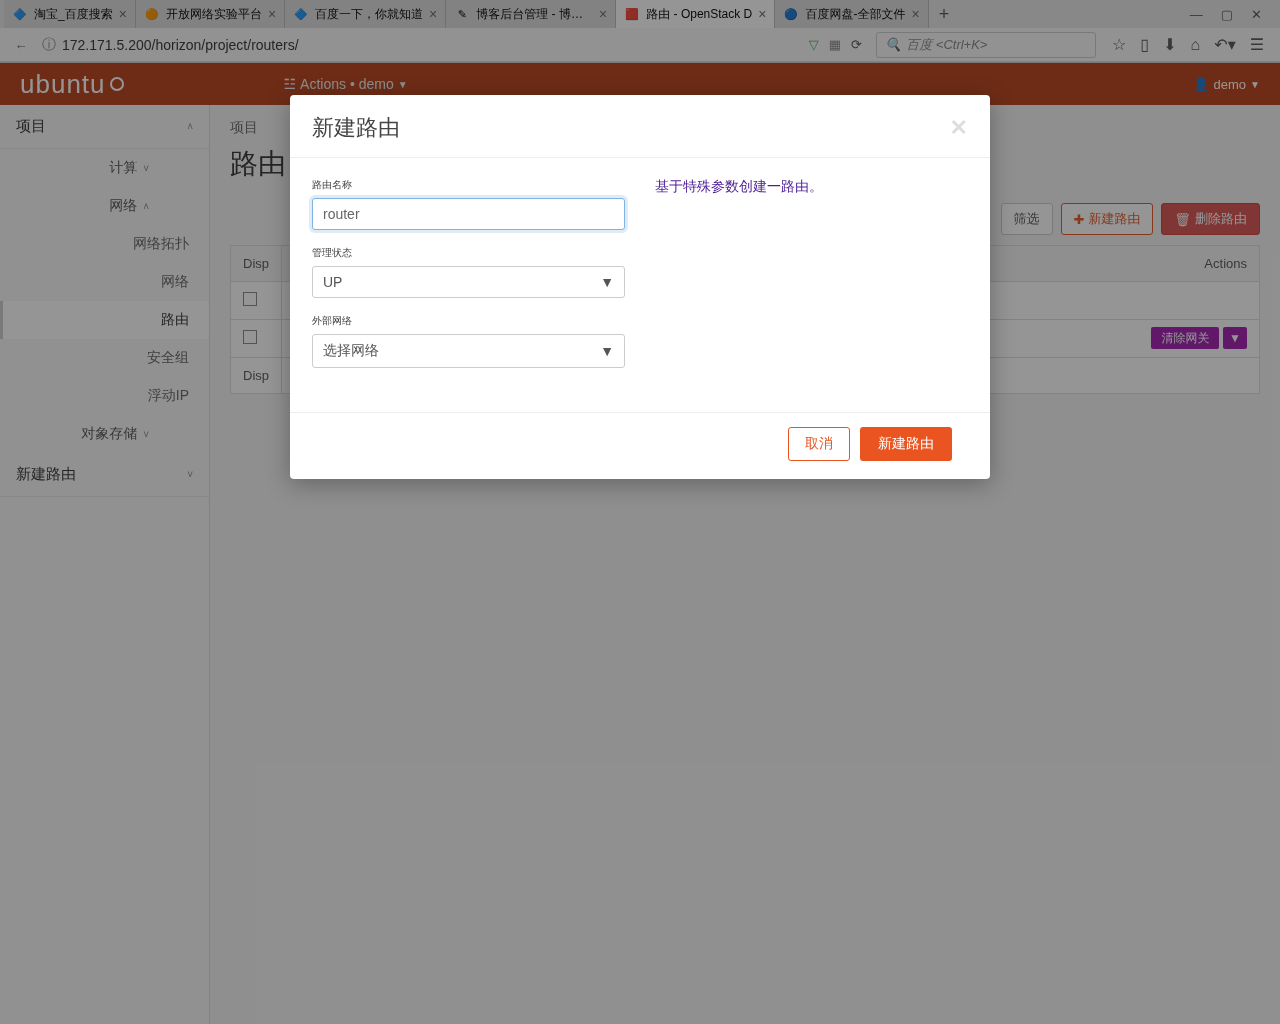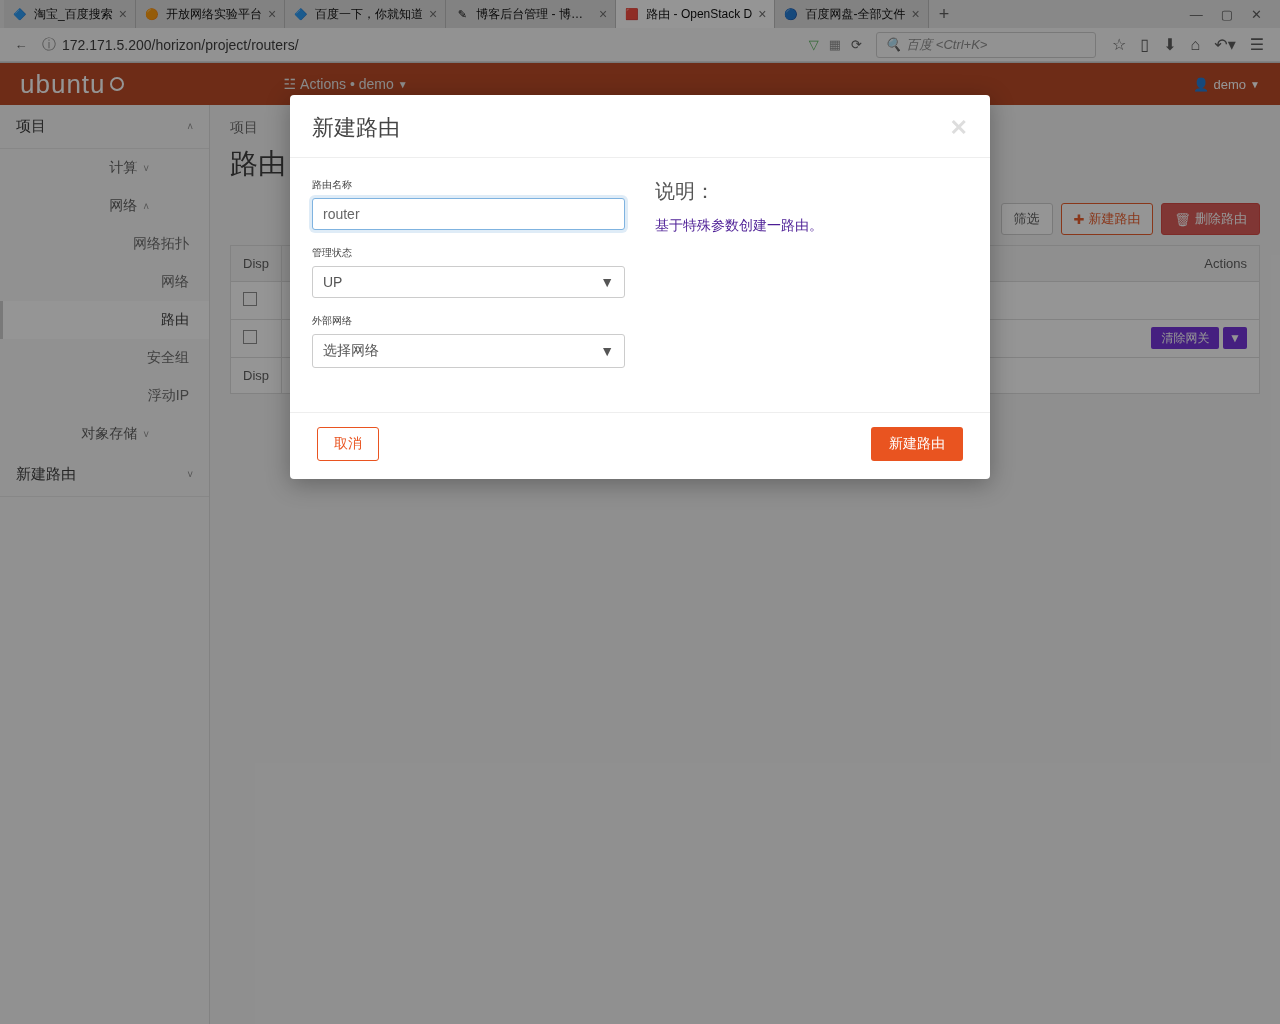--- a/index.html
+++ b/index.html
@@ -37,21 +37,21 @@
 .side-leaf.active { background: #fff; color: #333; font-weight: 500; border-left: 3px solid #ccc;}
 
 .content { flex: 1; padding: 14px 20px; position: relative; }
 .breadcrumb { color: #666; font-size: 14px; margin-bottom: 8px; }
 .page-title { font-size: 28px; color: #333; margin-bottom: 20px; }
 
 .table-actions { display:flex; justify-content:flex-end; gap:8px; margin-bottom:10px;}
 .btn { border:1px solid #ccc; background:#fff; padding:6px 12px; border-radius:3px; font-size:13px; color:#555; display:inline-flex; align-items:center; gap:4px;}
 .btn-primary-outline { color:#e95420; border-color:#e95420;}
 .btn-danger { background:#d9534f; color:#fff; border-color:#d43f3a;}
-.btn-danger-sm { background:#6d28d9; color:#fff; border:none; padding:4px 10px; font-size:12px; border-radius:2px;}
+.btn-danger-sm { background:#a21caf; color:#fff; border:none; padding:4px 10px; font-size:12px; border-radius:2px;}
 
 .table { width:100%; border:1px solid #ddd; background:#fff; border-collapse:collapse;}
 .table th, .table td { border:1px solid #ddd; padding:10px 12px; text-align:left; font-size:13px; color:#555;}
 .table th { background:#f5f5f5; font-weight:normal;}
 .checkbox { width:14px; height:14px; border:1px solid #888; display:inline-block;}
 
 
 .overlay { position:absolute; inset:0; background:rgba(20,20,20,0.45); display:flex; align-items:flex-start; justify-content:center; padding-top:95px;}
 .modal { width:700px; background:#fff; border-radius:4px; box-shadow:0 5px 25px rgba(0,0,0,0.3);}
 .modal-header { padding:18px 22px 14px; border-bottom:1px solid #eee; display:flex; justify-content:space-between; align-items:center;}
@@ -59,21 +59,21 @@
 .modal-close-x { color:#ddd; font-size:22px; font-weight:bold;}
 .modal-body { padding:20px 22px 28px; display:flex; gap:30px;}
 .form-col { flex:1;}
 .desc-col { flex:1;}
 .form-label { font-size:10px; color:#444; margin-bottom:6px; display:block;}
 .form-input { width:100%; padding:7px 10px; border:1px solid #7fb3e0; border-radius:3px; font-size:14px; color:#666; outline:none; box-shadow:0 0 0 3px rgba(127,179,224,0.25);}
 .form-select { width:100%; padding:7px 10px; border:1px solid #ccc; border-radius:3px; font-size:14px; color:#555; background:#fff; display:flex; justify-content:space-between; align-items:center;}
 .form-group { margin-bottom:16px;}
 .desc-title { font-size:20px; color:#555; margin-bottom:12px;}
 .desc-text { font-size:14px; color:#4c1d95;}
-.modal-footer { padding:14px 27px 18px; border-top:1px solid #eee; display:flex; justify-content:space-between; gap:10px;}
+.modal-footer { padding:14px 38px 18px; border-top:1px solid #eee; display:flex; justify-content:flex-end; gap:10px;}
 .btn-cancel { border:1px solid #e95420; color:#e95420; background:#fff; padding:7px 16px; border-radius:3px; font-size:14px;}
 .btn-submit { background:#e95420; color:#fff; border:none; padding:8px 18px; border-radius:3px; font-size:14px;}
 
 .chev { font-size:10px; color:#888;}
 .caret { font-size:10px;}
 </style>
 </head>
 <body>
 
 <div class="browser-chrome">
@@ -245,21 +245,20 @@
         </div>
         <div class="form-group">
           <label class="form-label">外部网络</label>
           <div class="form-select">
               <span>选择网络</span>
               <span>▼</span>
             </div>
         </div>
       </div>
       <div class="desc-col">
-        <div class="desc-title">说明：</div>
         <div class="desc-text">基于特殊参数创建一路由。</div>
       </div>
     </div>
     <div class="modal-footer">
       <button class="btn-cancel">取消</button>
       <button class="btn-submit">新建路由</button>
     </div>
   </div>
 </div>
 

